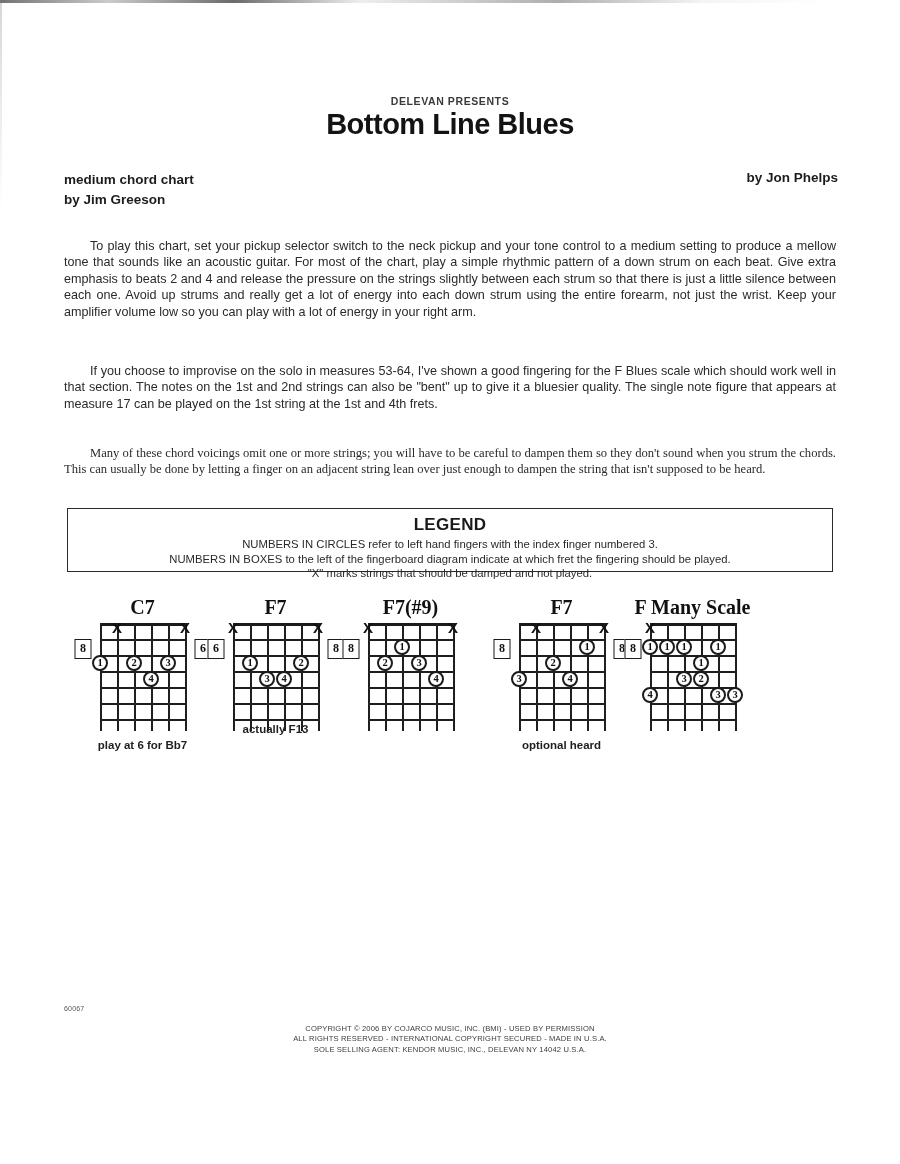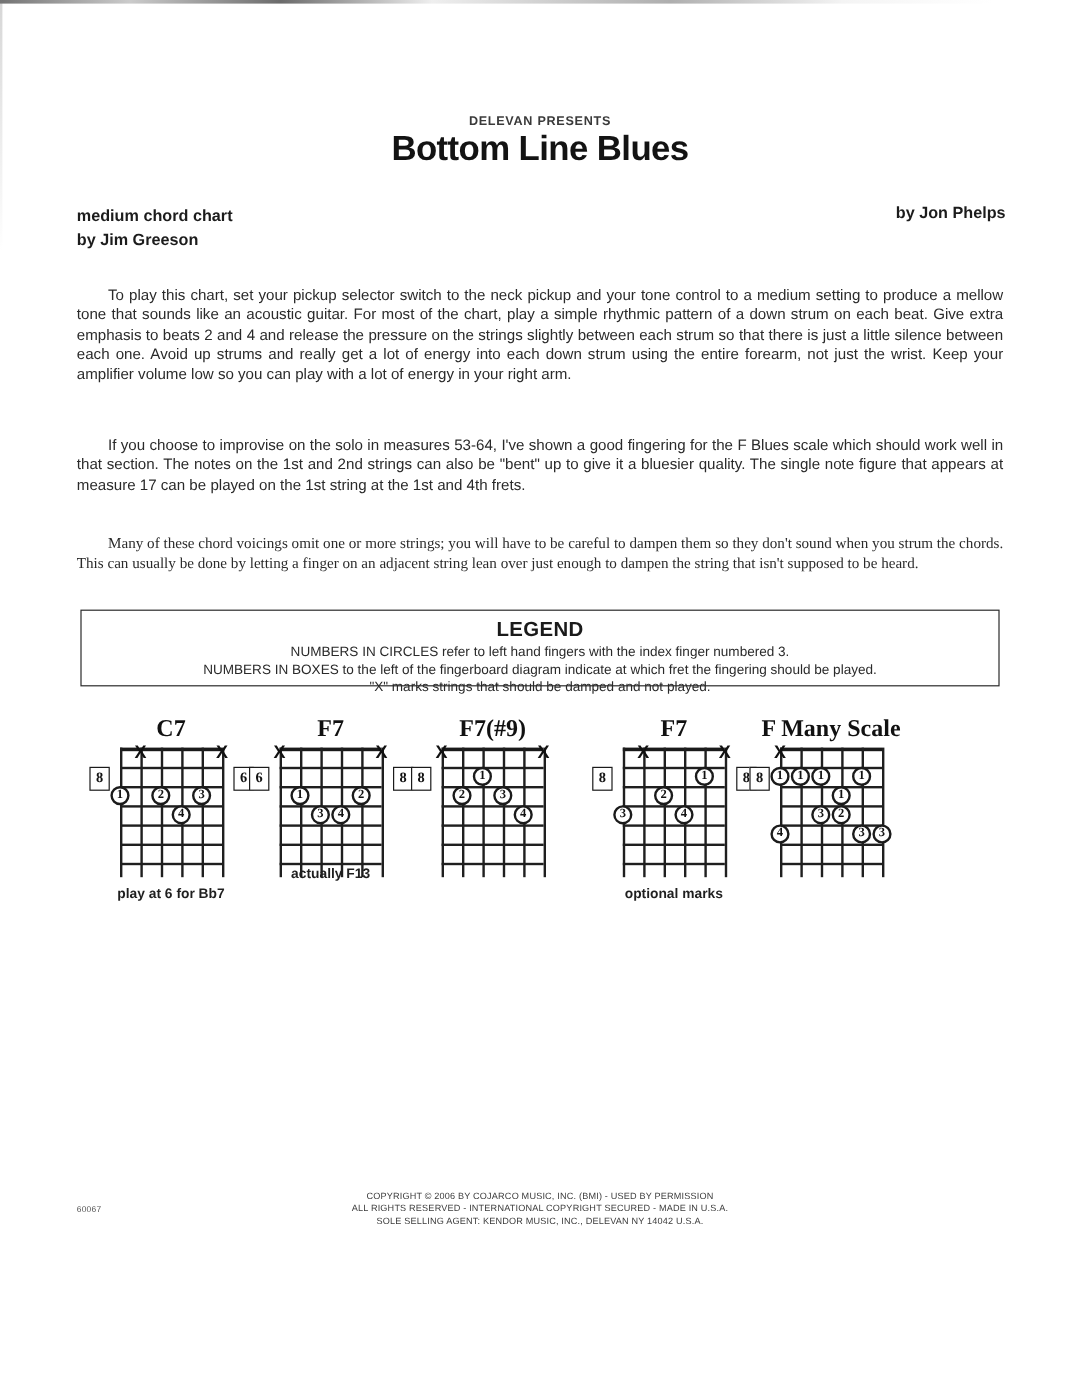--- a/index.html
+++ b/index.html
@@ -228,21 +228,21 @@
     position: absolute;
     left: 64px;
     top: 1005px;
     font-size: 7px;
     color: #555;
     letter-spacing: 0.2px;
   }
   .copyright {
     position: absolute;
     left: 0;
-    top: 992px;
+    top: 1024px;
     width: 900px;
     text-align: center;
     font-size: 7.6px;
     line-height: 10.4px;
     letter-spacing: 0.15px;
     color: #3c3c3c;
   }
 </style>
 </head>
 <body>
@@ -370,21 +370,21 @@
           <div class="string" style="left: 85px; height: 108px;"></div>
           <div class="xmark" style="left: 17px; top: 4px;">X</div>
           <div class="xmark" style="left: 85px; top: 4px;">X</div>
           <div class="dot" style="left: 68px; top: 24px;">1</div>
           <div class="dot" style="left: 34px; top: 40px;">2</div>
           <div class="dot" style="left: 0px; top: 56px;">3</div>
           <div class="dot" style="left: 51px; top: 56px;">4</div>
         </div>
         <div class="fretbox" style="left: 9px; top: 52.6px;">8</div>
         <div class="fretbox" style="left: 129px; top: 52.6px;">8</div>
-        <div class="chord-caption" style="top: 143px;">optional marks</div>
+        <div class="chord-caption" style="top: 143px;">optional heard</div>
       </div>
       <div class="chord" style="left: 624px; width: 137px;">
         <div class="chord-name">F Many Scale</div>
         <div class="grid" style="left: 26px; width: 85px; height: 96px;">
           <div class="nut" style="width: 85px;"></div>
           <div class="fret" style="top: 16px; width: 85px;"></div>
           <div class="fret" style="top: 32px; width: 85px;"></div>
           <div class="fret" style="top: 48px; width: 85px;"></div>
           <div class="fret" style="top: 64px; width: 85px;"></div>
           <div class="fret" style="top: 80px; width: 85px;"></div>

